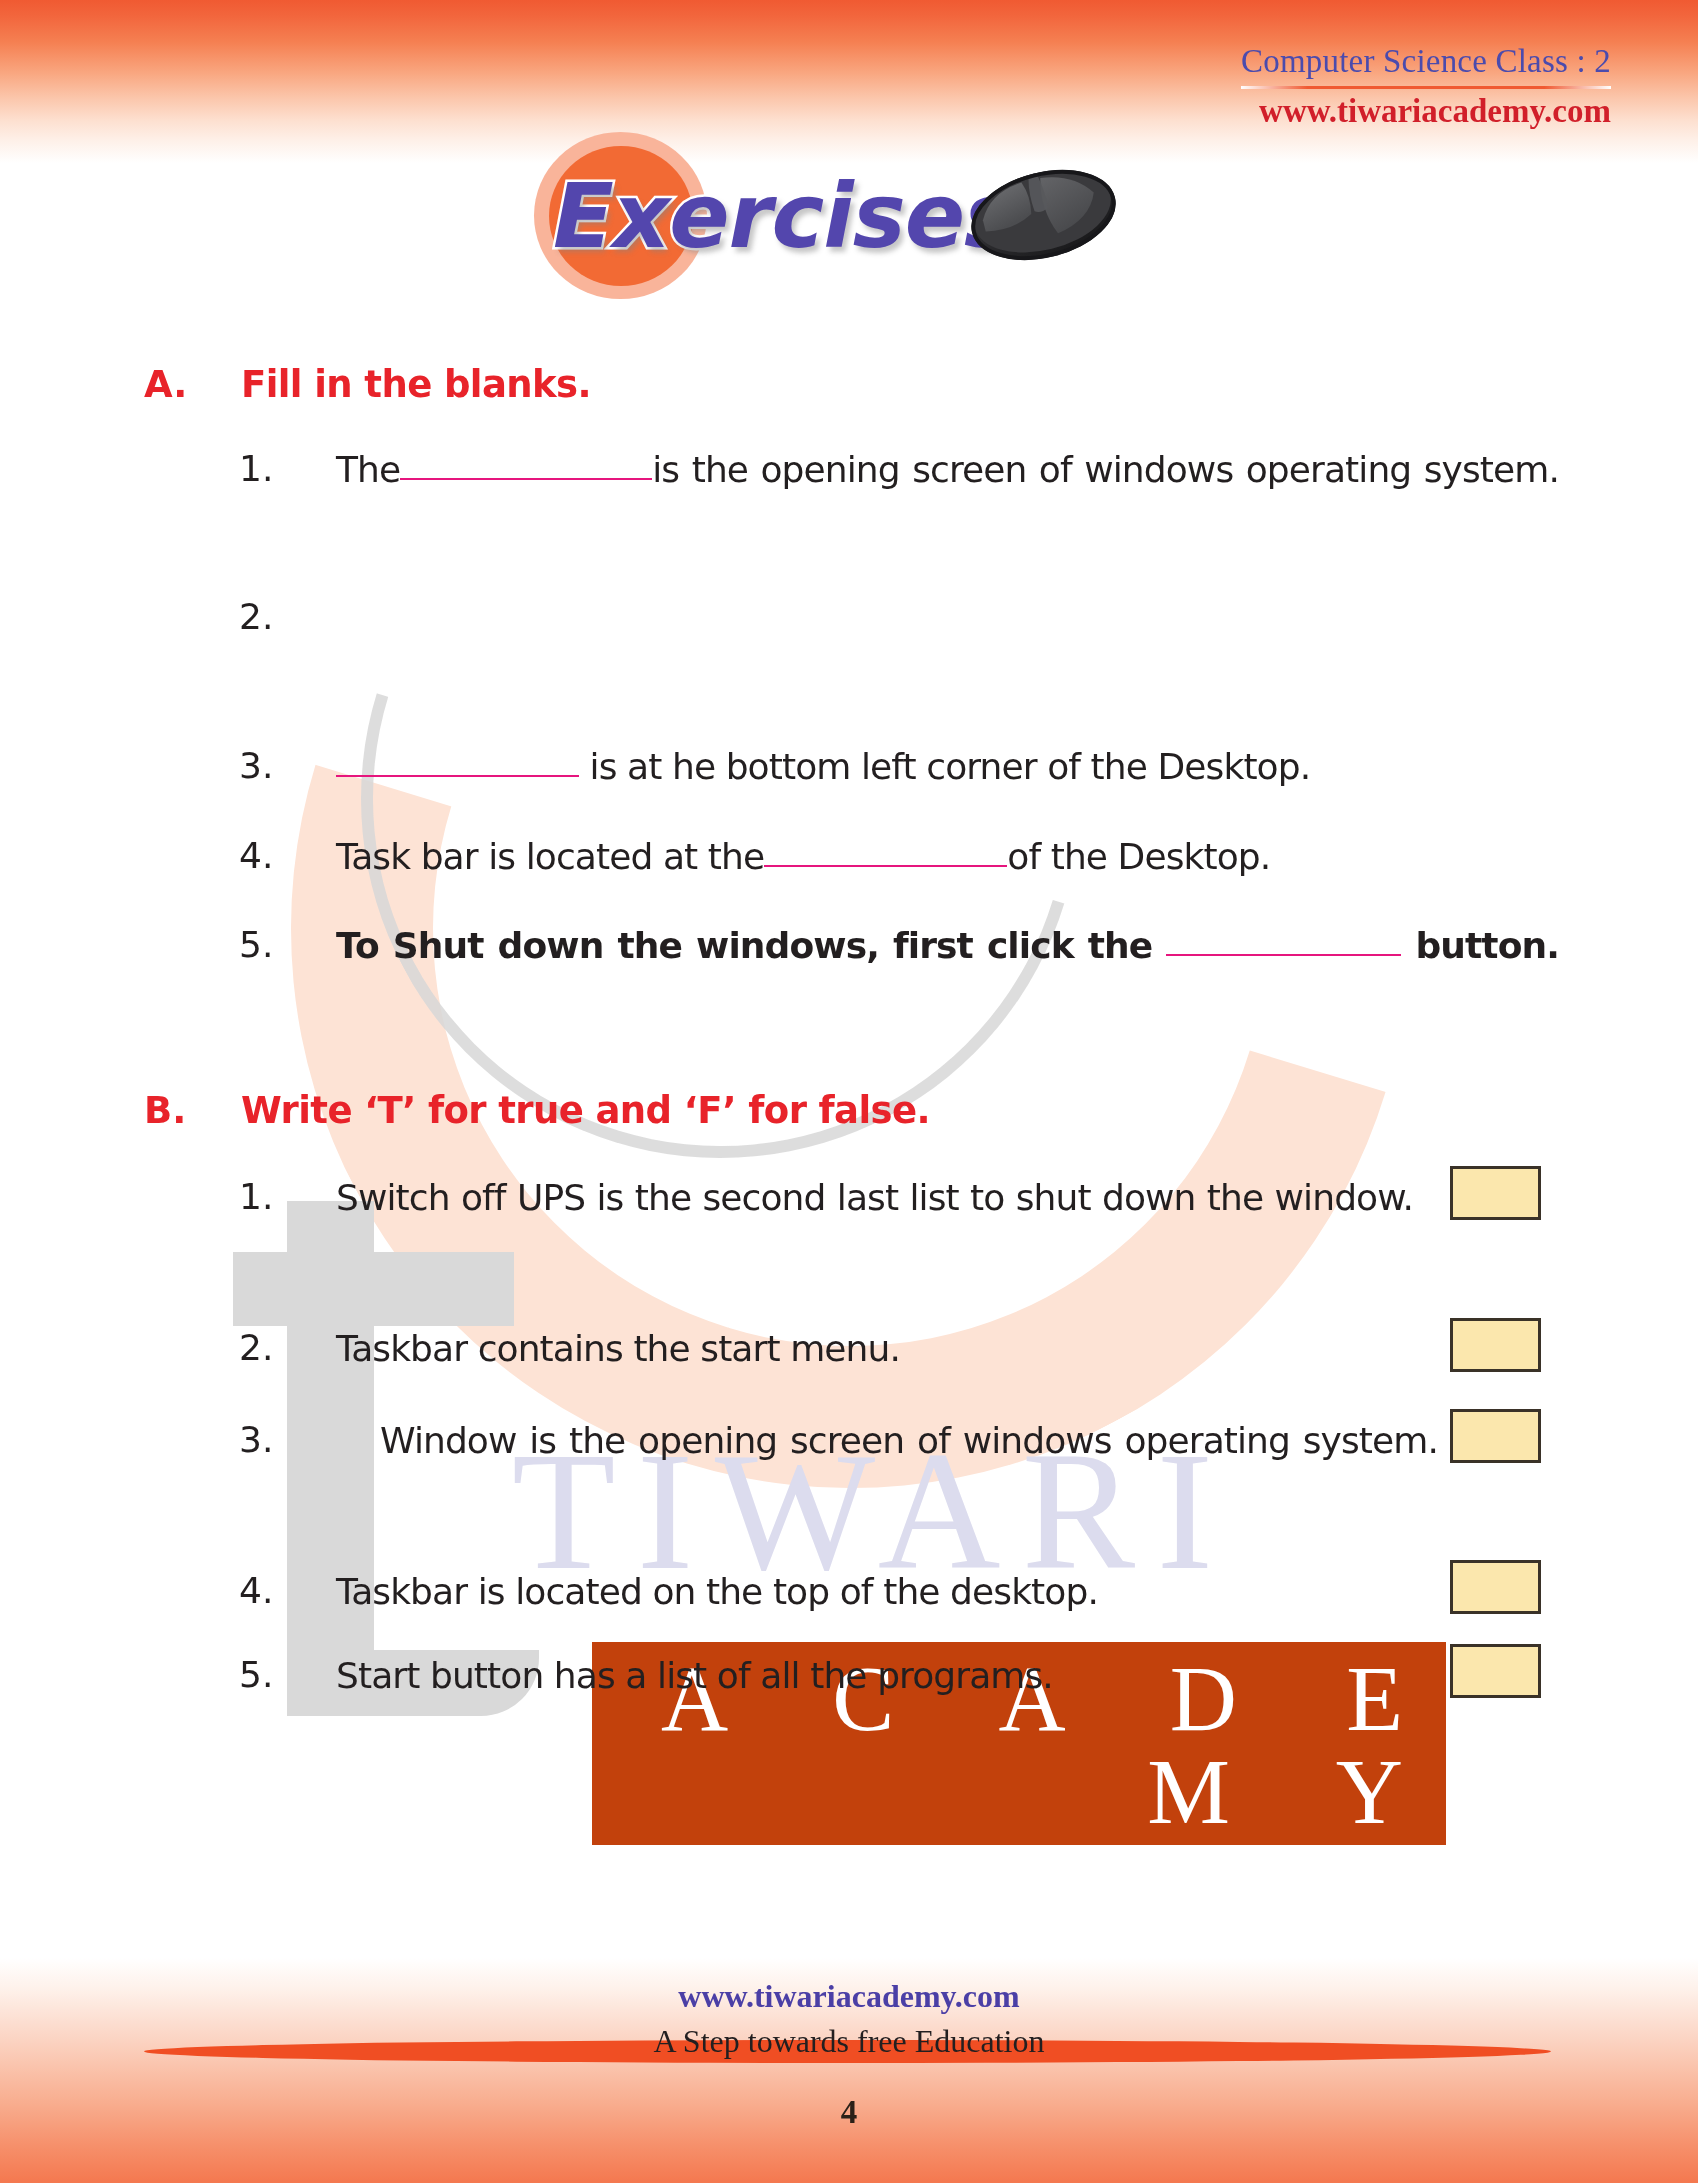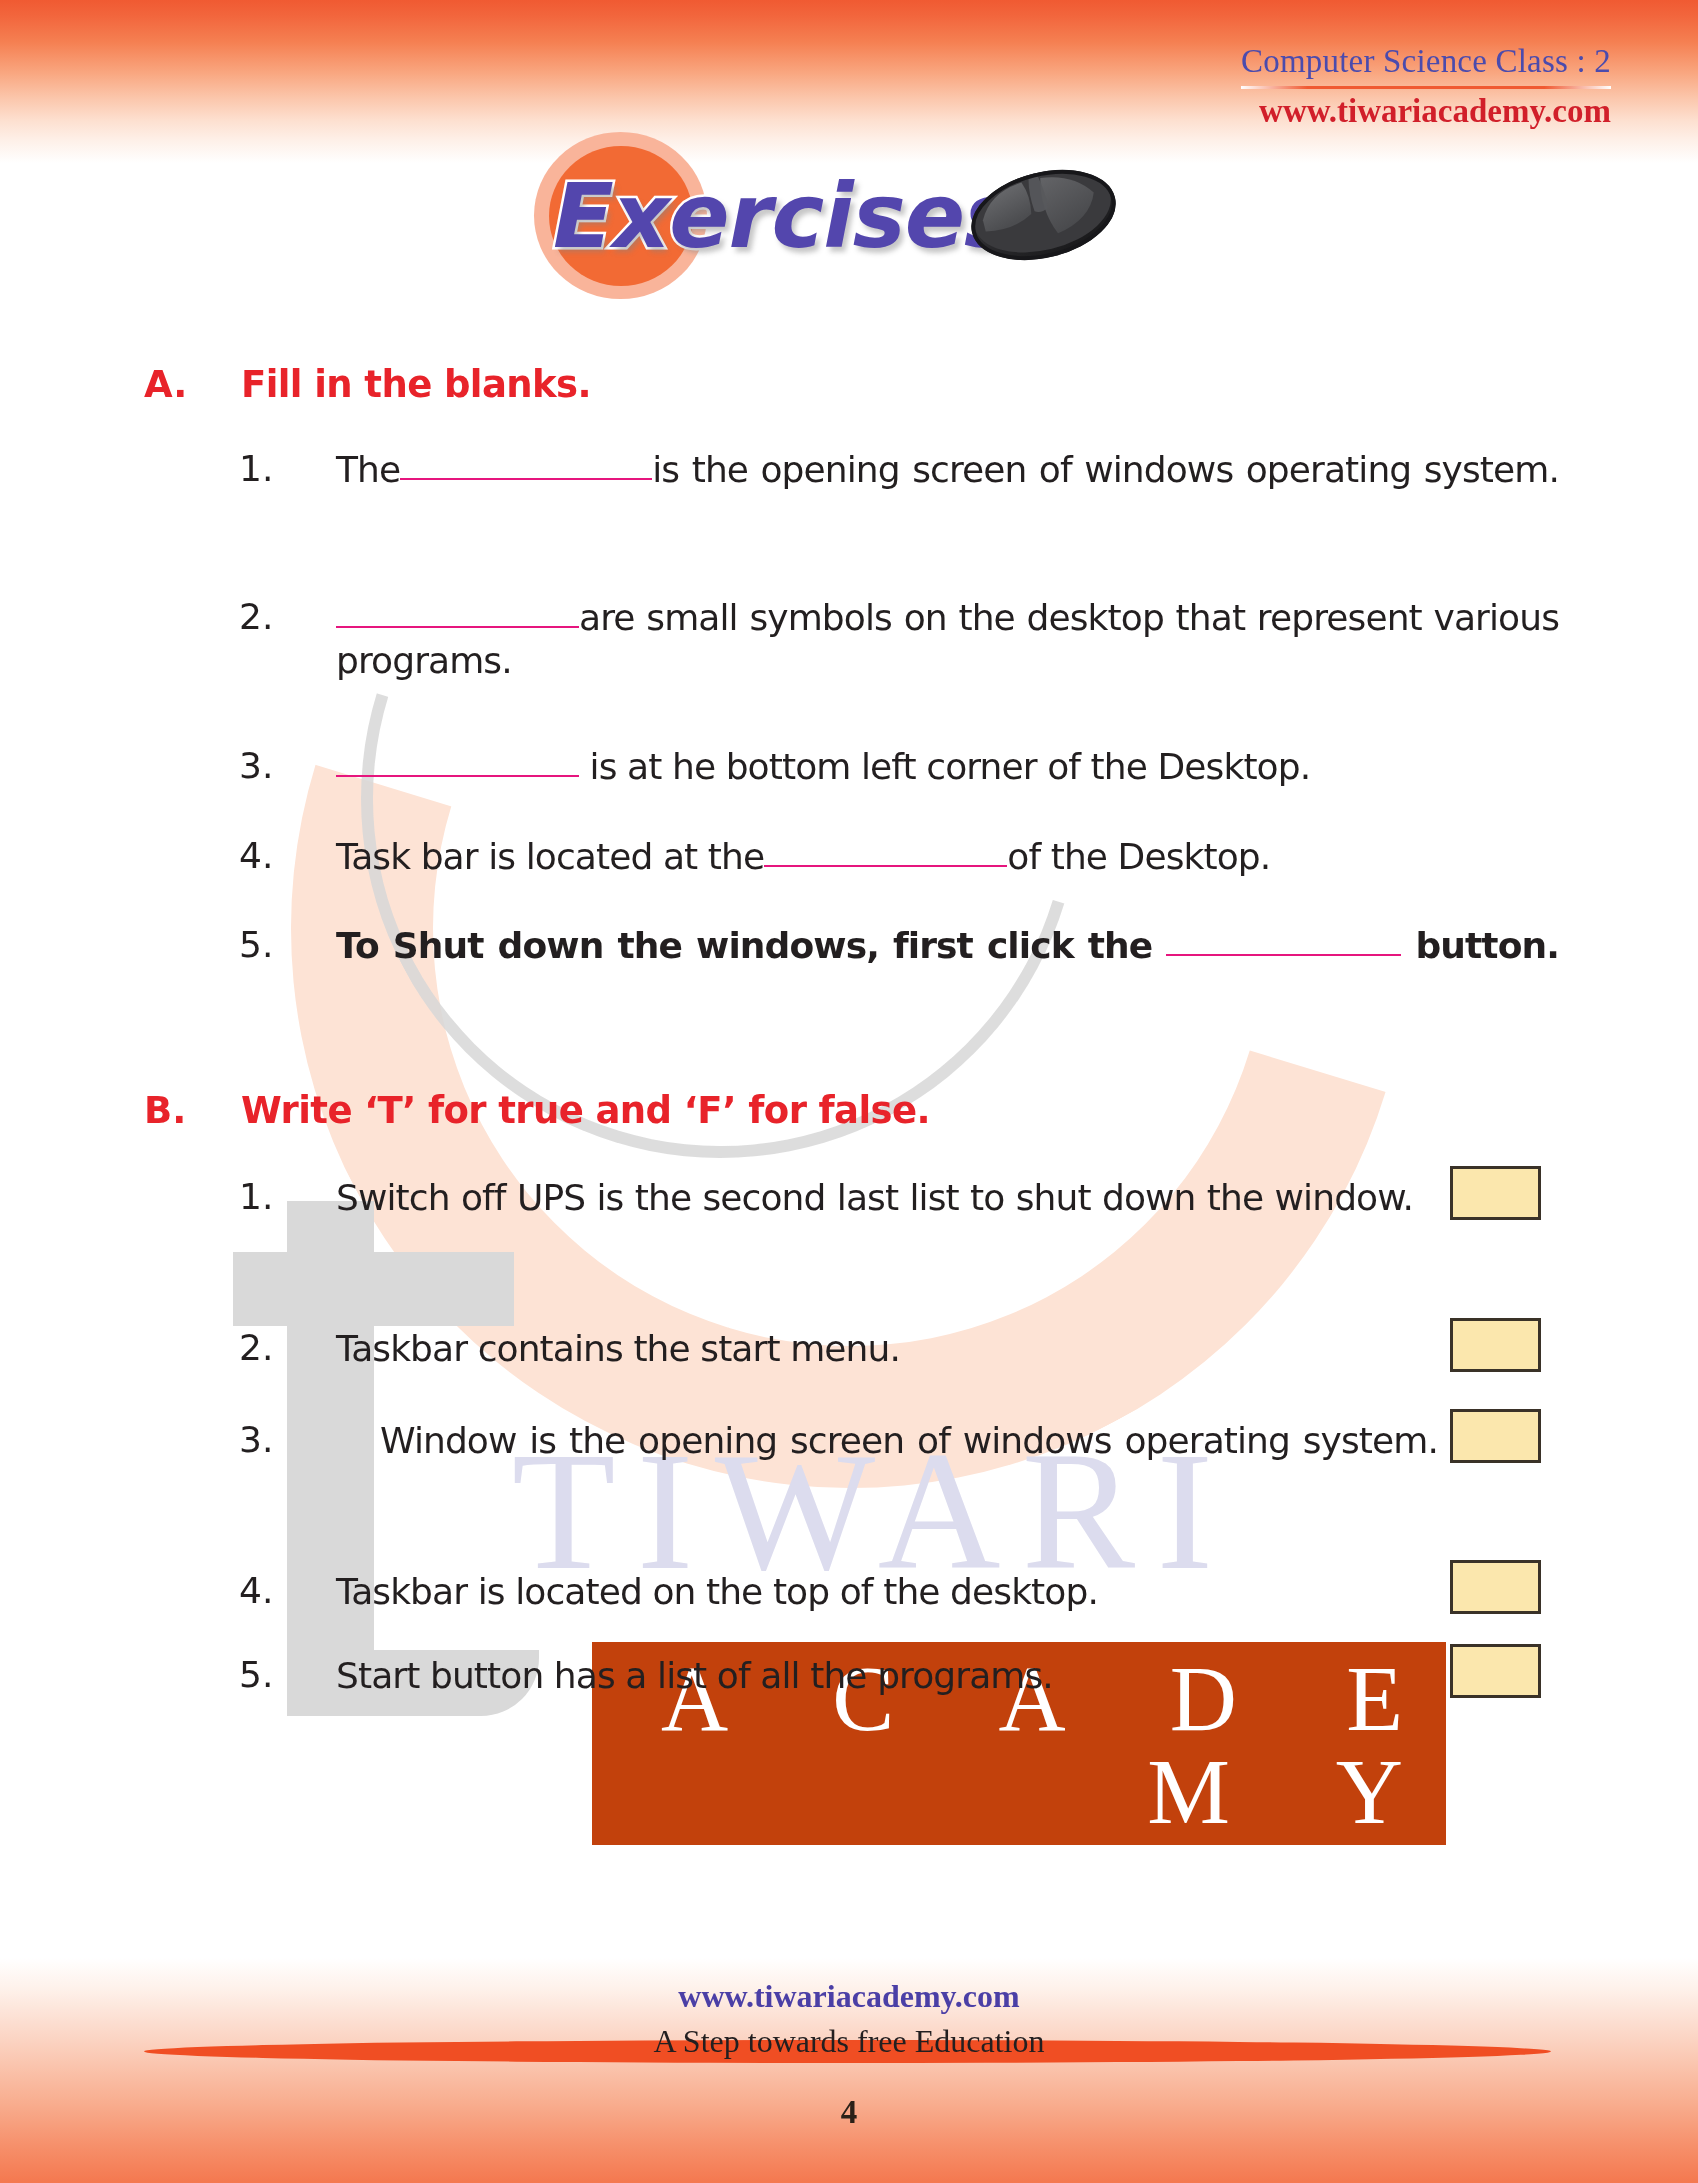--- a/index.html
+++ b/index.html
@@ -368,21 +368,20 @@
 
   <div class="content">
 
     <div class="sec-letter" style="top:363px;">A.</div>
     <div class="sec-head" style="left:241px; top:363px;">Fill in the blanks.</div>
 
     <div class="q-num" style="top:448px;">1.</div>
     <div class="q-body just" style="top:448px;"><span>The</span><span class="blank" style="width:252px"></span><span>is  the  opening  screen  of  windows operating system.</span></div>
 
     <div class="q-num" style="top:596px;">2.</div>
-    <div class="q-body just" style="top:596px;"><span class="blank" style="width:243px"></span><span>are  small  symbols  on  the  desktop  that represent various programs.</span></div>
 
     <div class="q-num" style="top:745px;">3.</div>
     <div class="q-body" style="top:745px;"><span class="blank" style="width:243px"></span><span> is at he bottom left corner of the Desktop.</span></div>
 
     <div class="q-num" style="top:835px;">4.</div>
     <div class="q-body" style="top:835px;"><span>Task bar is located at the</span><span class="blank" style="width:243px"></span><span>of the Desktop.</span></div>
 
     <div class="q-num" style="top:924px;">5.</div>
     <div class="q-body just" style="top:924px;font-weight:bold;"><span>To  Shut  down  the  windows,  first  click  the  </span><span class="blank" style="width:235px"></span><span> button.</span></div>
 

